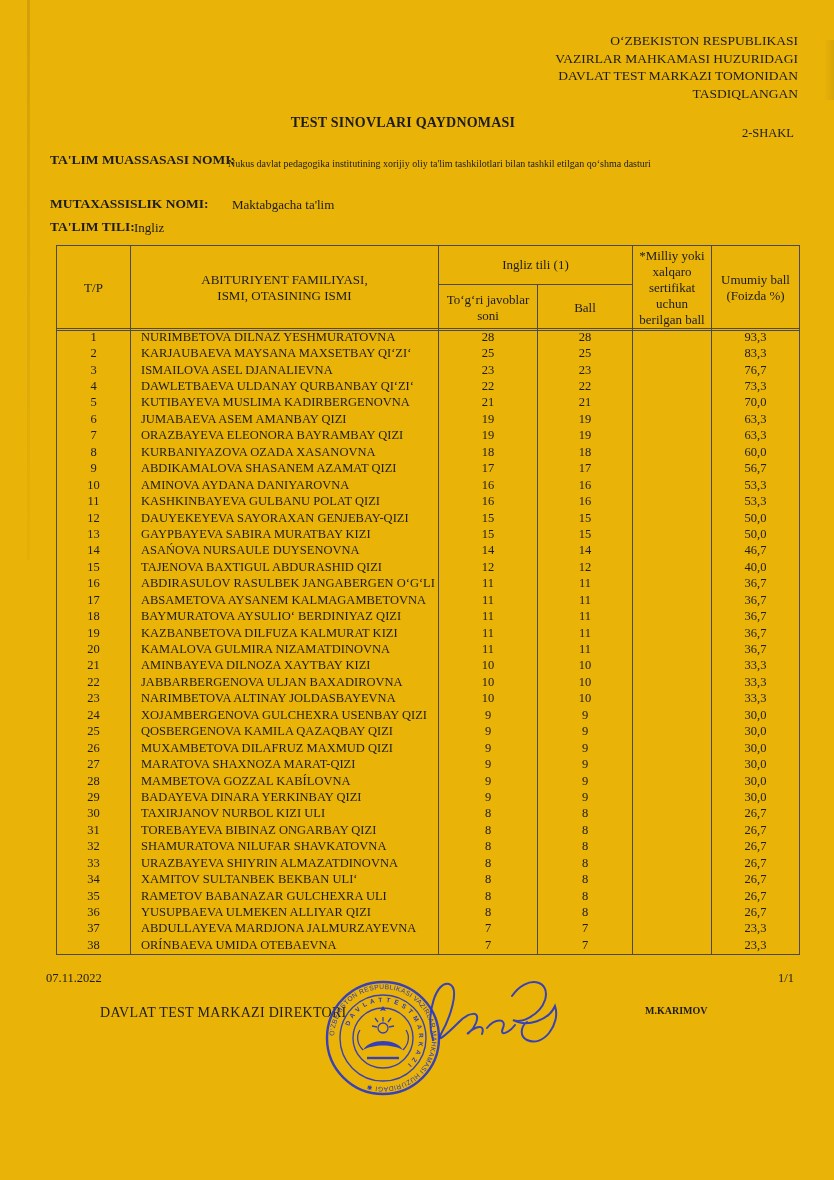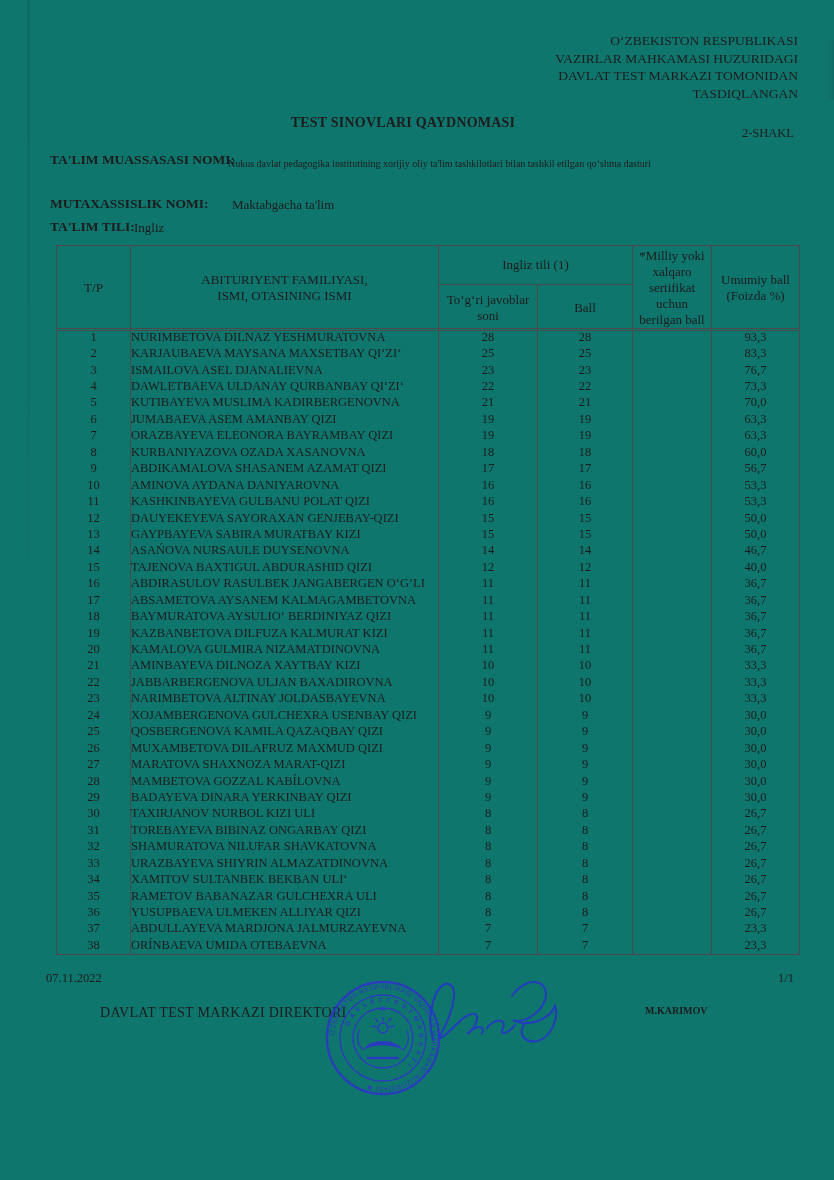--- a/index.html
+++ b/index.html
@@ -1,20 +1,20 @@
 <!DOCTYPE html>
 <html><head>
 <meta charset="utf-8">
 <style>
   html,body{margin:0;padding:0;background:#e8e8e8;}
   .paper{
     position:relative;
     width:834px;height:1180px;
     margin:0 auto;
-    background:#0f766e;
+    background:#eab308;
     font-family:"Liberation Serif","DejaVu Serif",serif;
     color:#1c1c1c;
     overflow:hidden;
   }
   .scan-edge-left{
     position:absolute;left:27px;top:0;width:3px;height:560px;
     background:linear-gradient(to bottom,rgba(0,0,0,0.10),rgba(0,0,0,0.02));
   }
   .scan-smudge{
     position:absolute;right:0;top:40px;width:10px;height:60px;
@@ -54,21 +54,21 @@
   }
   .tbl-body tr:first-child td{border-top:1px solid #4a4a4a;}
   .tbl-body tr:last-child td{border-bottom:1px solid #4a4a4a;}
   .col-tp{width:74px;}
   .col-name{width:308px;}
   .col-correct{width:99px;}
   .col-ball{width:95px;}
   .col-cert{width:79px;}
   .col-total{width:88px;}
   td.cell-tp,td.cell-correct,td.cell-ball,td.cell-cert,td.cell-total{text-align:center;}
-  td.cell-name{text-align:left;margin-left:26px;}
+  td.cell-name{text-align:left;padding-left:10px;margin-left:26px;}
 
   .footer-date{position:absolute;left:46px;top:971px;font-size:12.5px;}
   .footer-page{position:absolute;right:40px;top:971px;font-size:12.5px;}
 
   .sig-left{position:absolute;left:100px;top:1005px;font-weight:normal;font-size:14px;letter-spacing:.3px;}
   .sig-right{position:absolute;left:645px;top:1005px;font-weight:bold;font-size:10px;}
 
   .stamp{position:absolute;left:323px;top:978px;width:120px;height:120px;}
   .signature{position:absolute;left:415px;top:968px;width:160px;height:105px;}
 </style>

